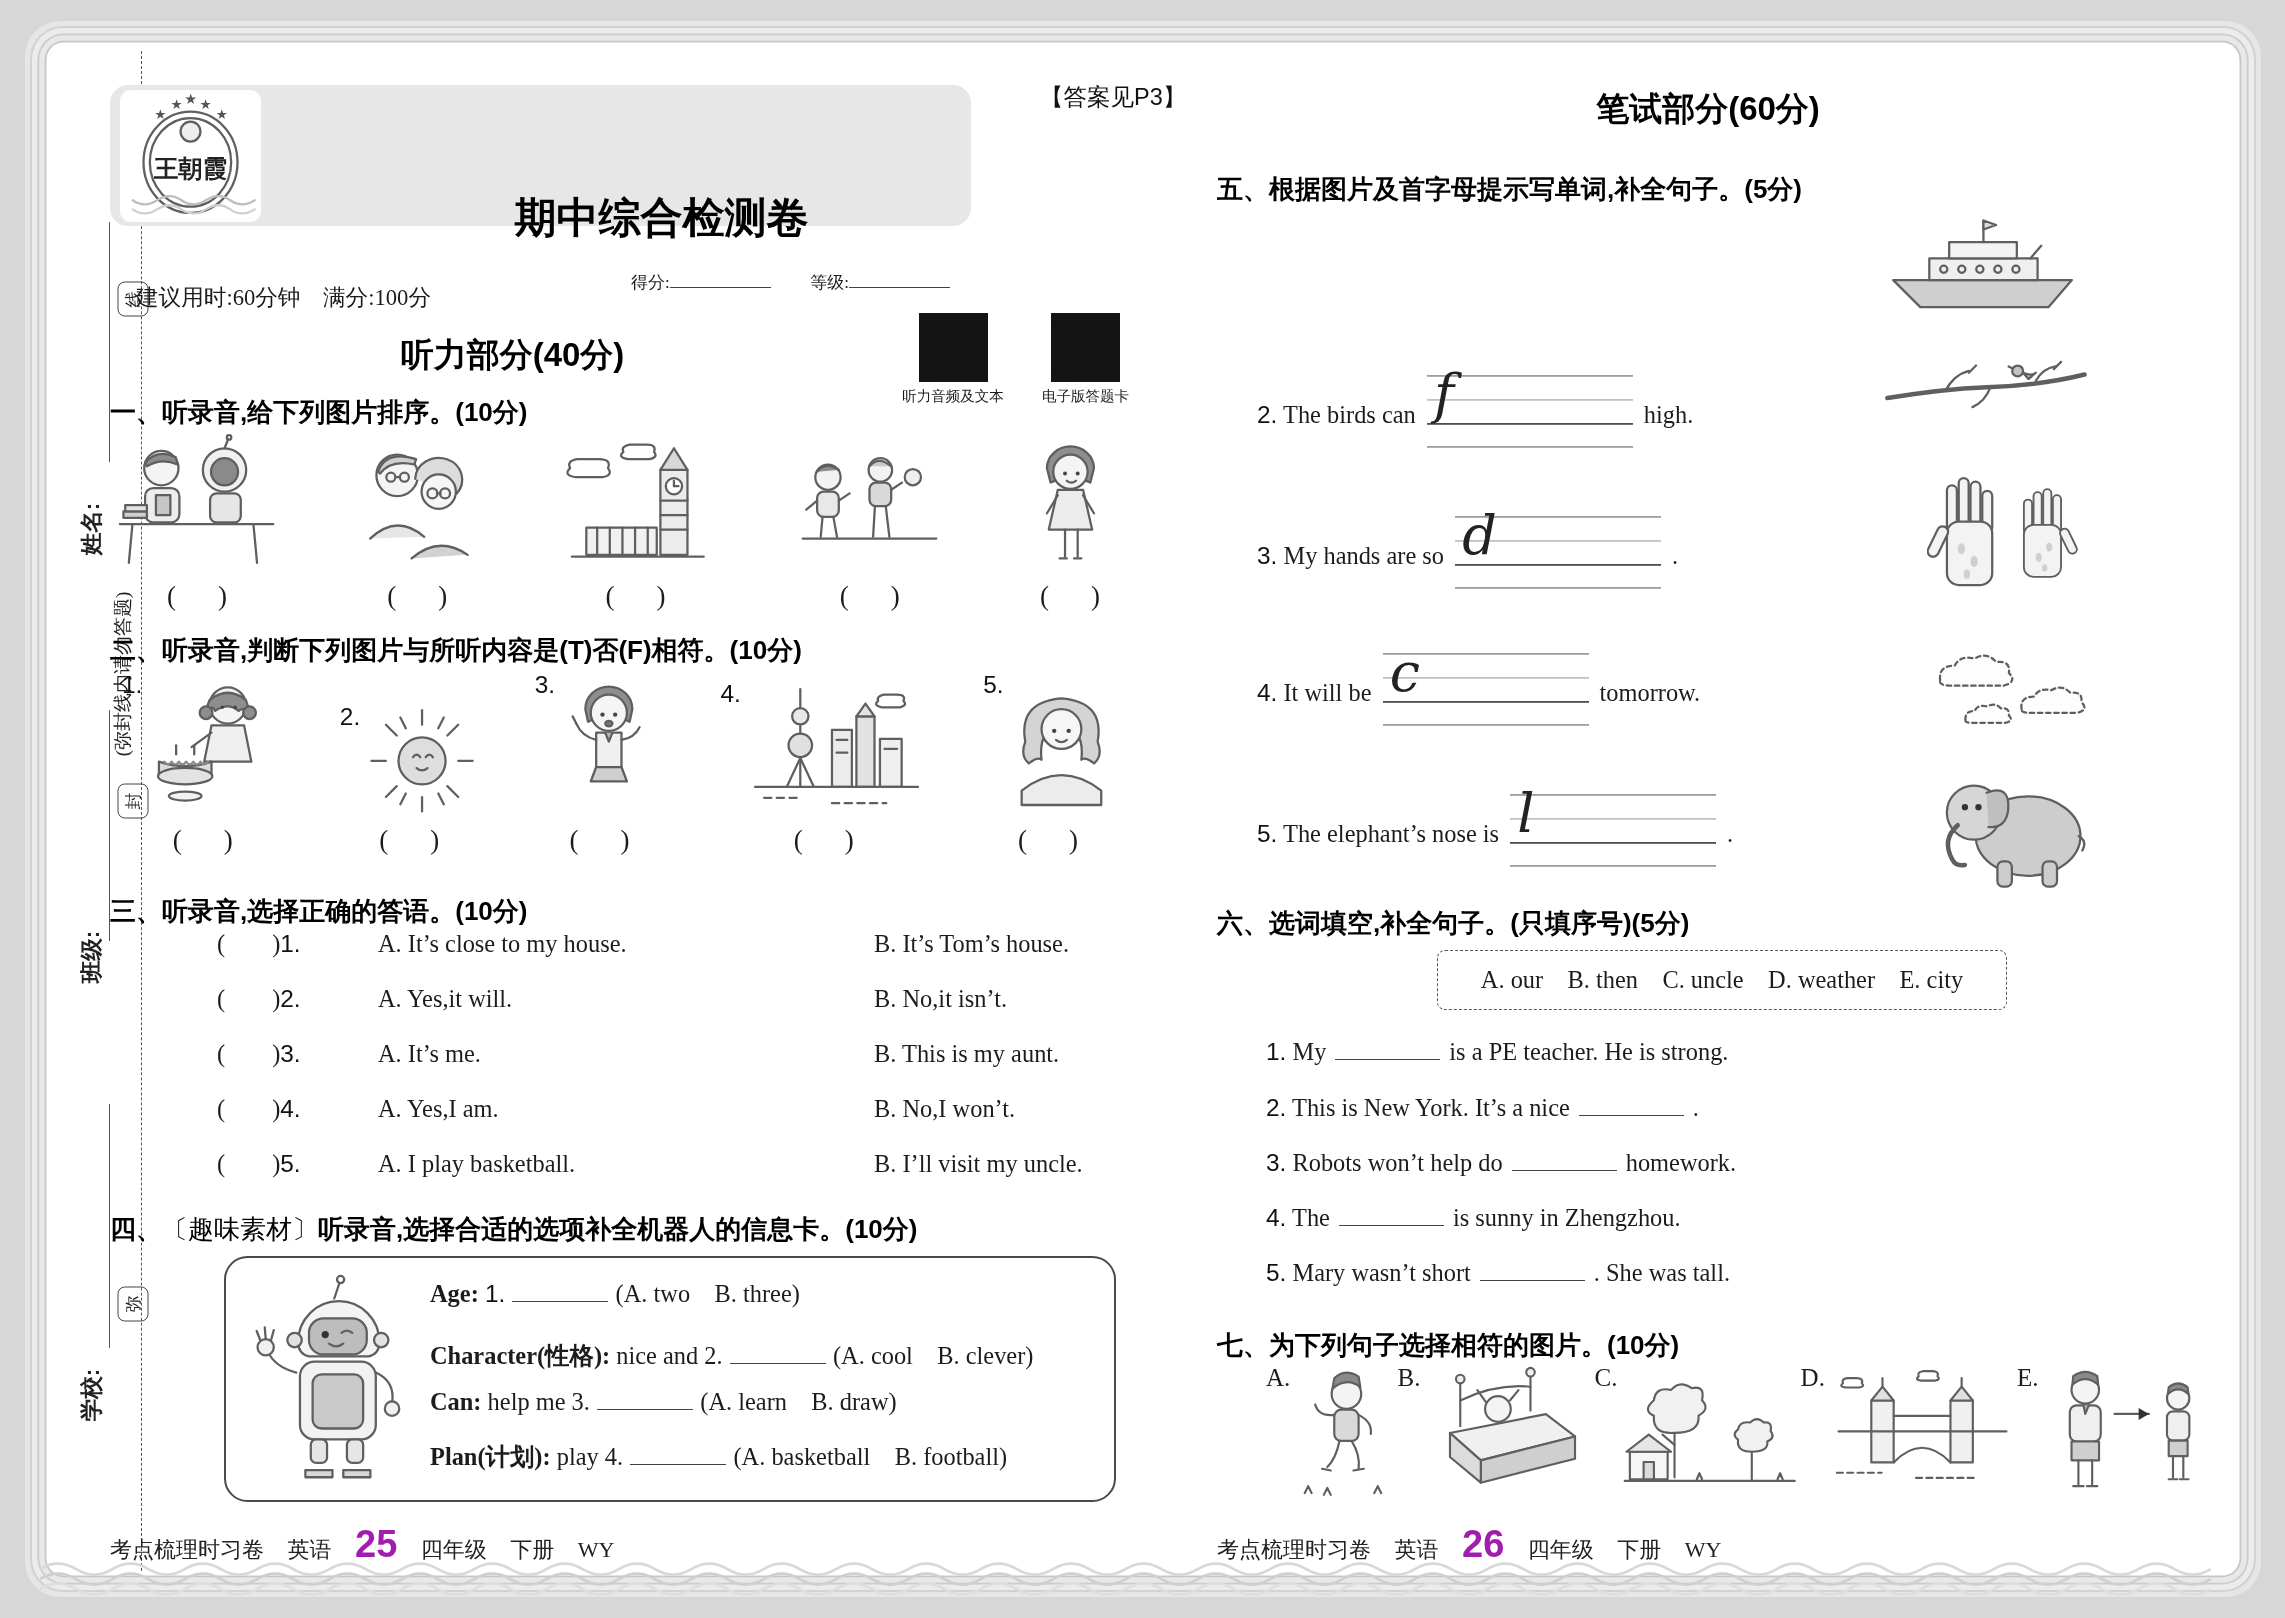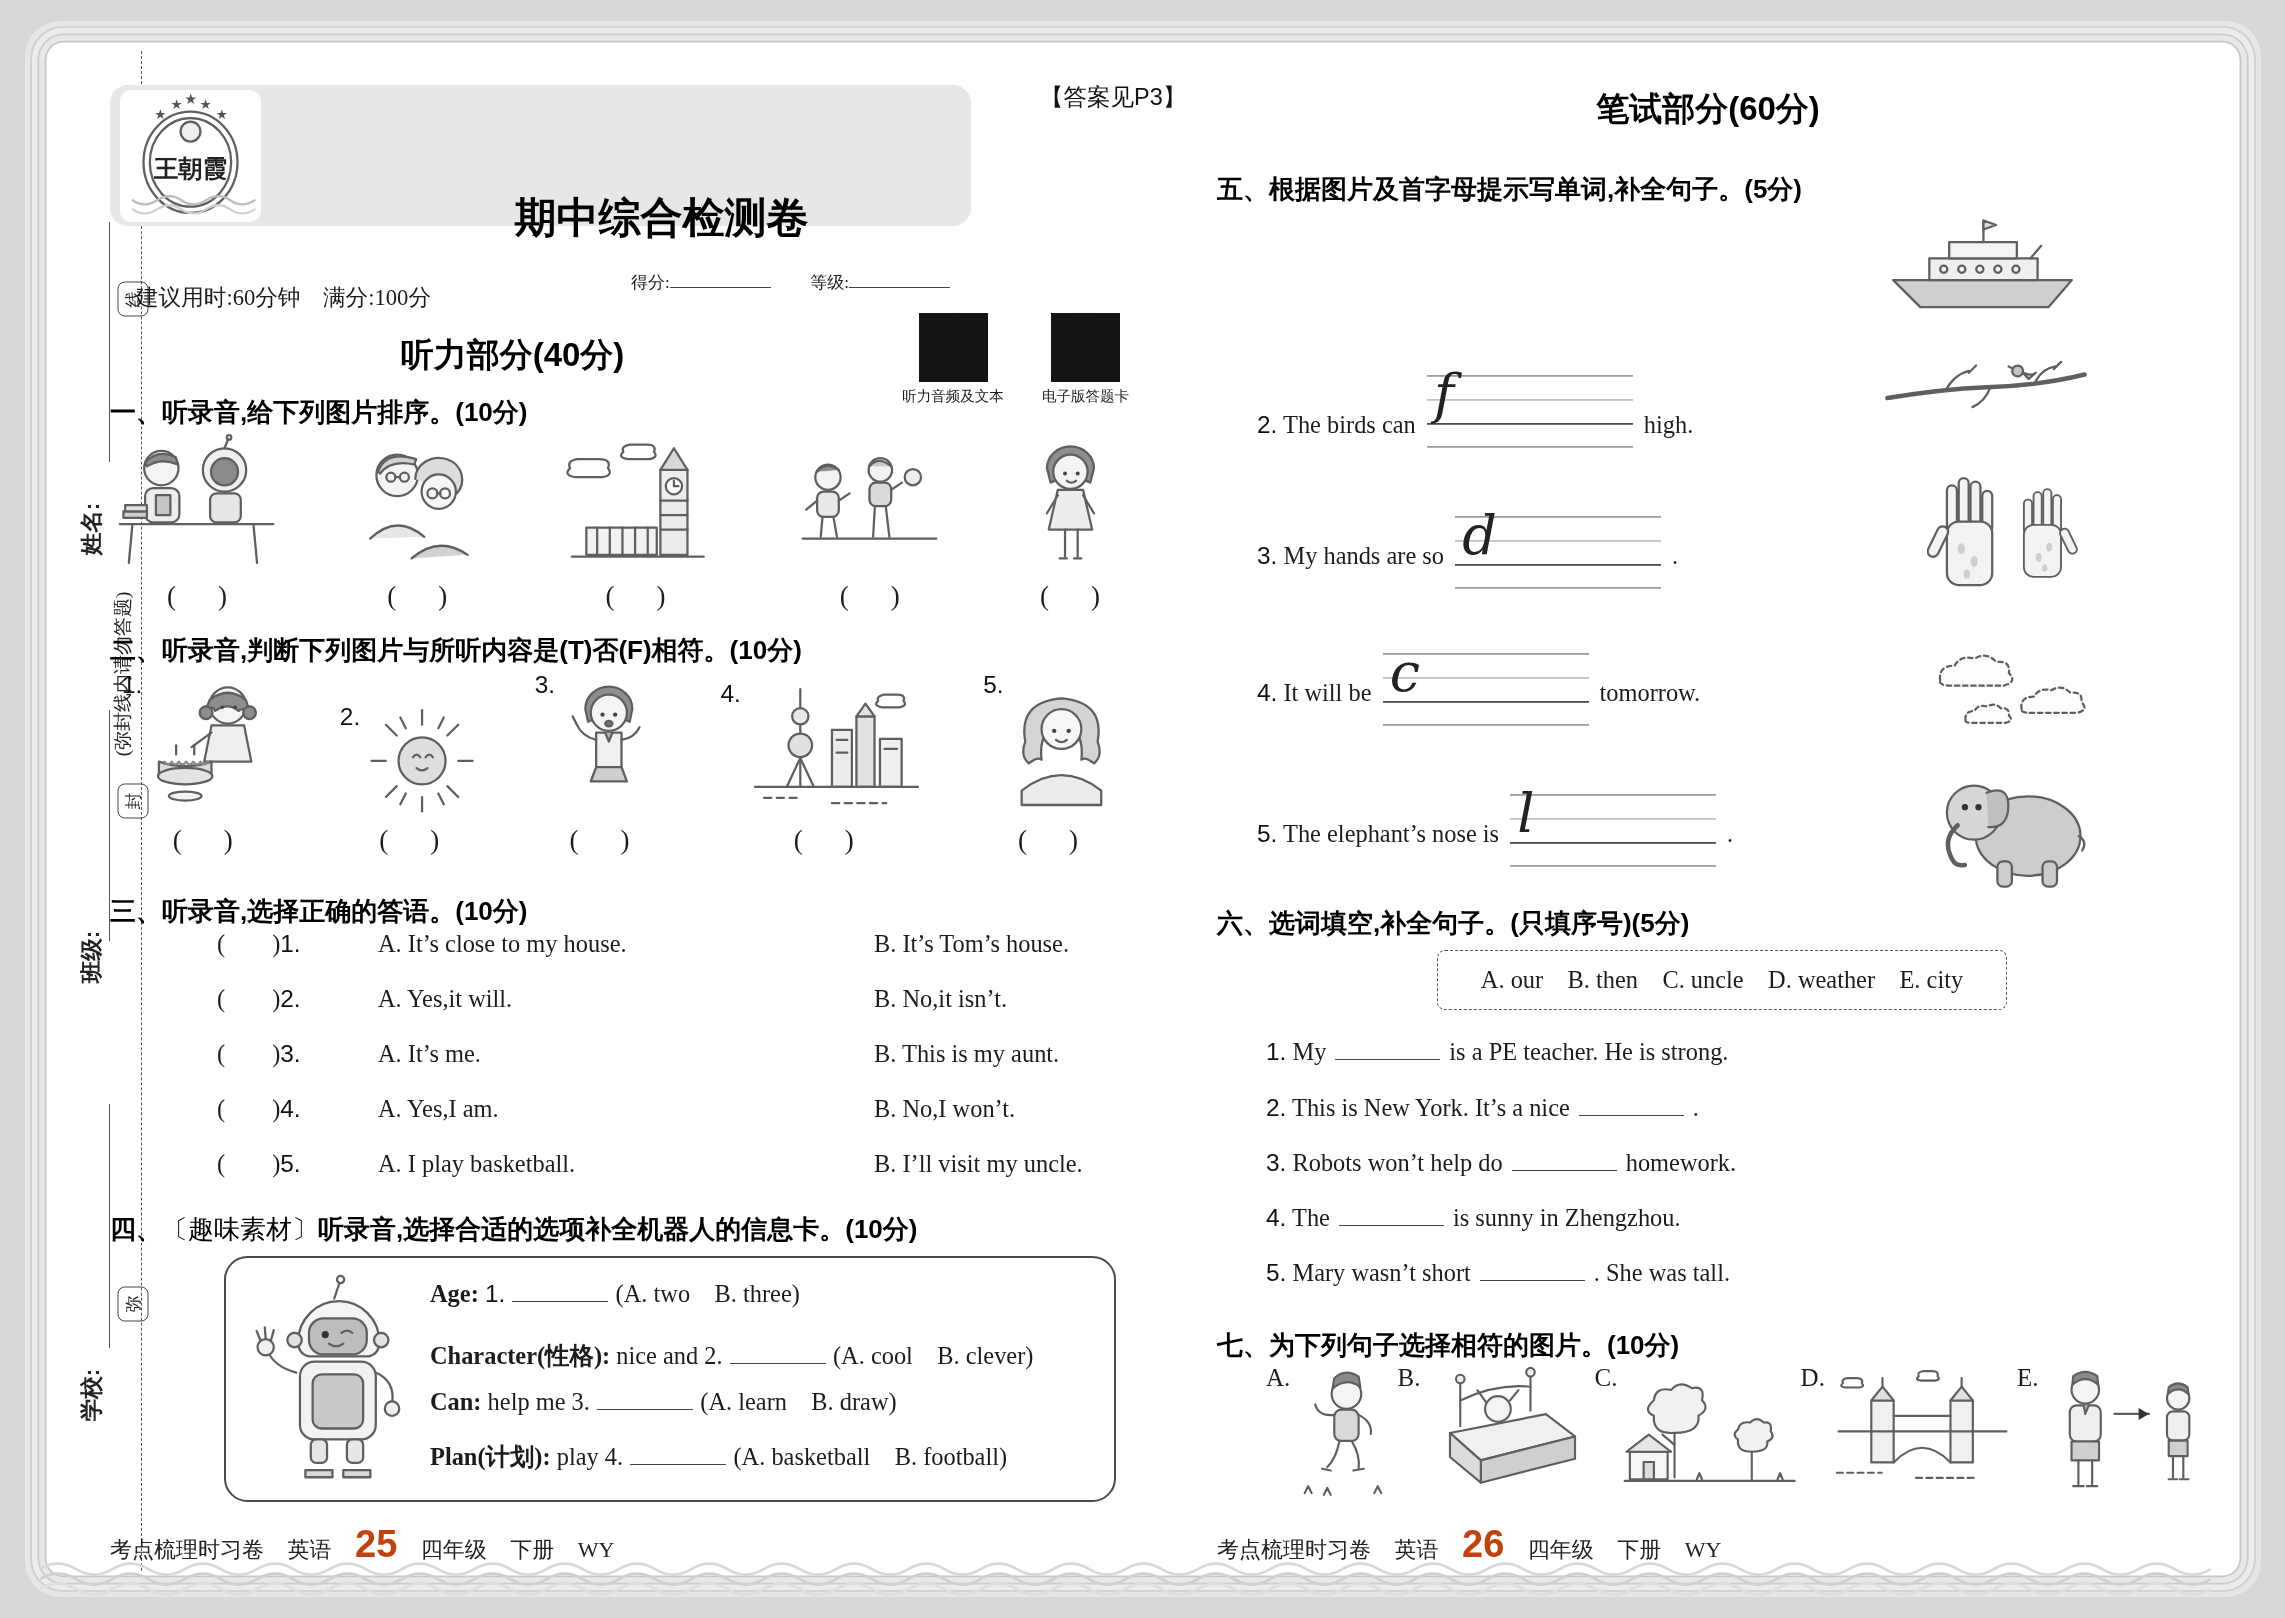--- a/index.html
+++ b/index.html
@@ -40,21 +40,21 @@
   .wl .cur{position:absolute;left:7.2px;top:-7.2px;font-family:"DejaVu Serif",serif;font-style:italic;
            font-size:54px;line-height:1;color:#222;}
   .s5item{position:absolute;display:flex;align-items:flex-start;gap:11px;font-size:24.4px;white-space:nowrap;}
   .s5item .txt{padding-top:26px;}
   .s6item{position:absolute;font-size:24.4px;white-space:nowrap;}
   .s6item .fill{width:105px;margin:0 9px;}
   .bank{position:absolute;left:1437px;top:950px;width:568px;height:58px;border:1.8px dashed #555;
         border-radius:8.1px;display:flex;align-items:center;justify-content:center;font-size:24.4px;}
   .footer{position:absolute;display:flex;align-items:baseline;justify-content:flex-start;gap:23.5px;
           font-size:22px;color:#222;}
-  .footer .pg{font-family:"Liberation Sans",sans-serif;font-weight:bold;font-size:38px;color:#c2410c;}
+  .footer .pg{font-family:"Liberation Sans",sans-serif;font-weight:bold;font-size:38px;color:#a21caf;}
   .vwrap{position:absolute;width:0;height:0;}
   .vwrap>span{position:absolute;display:block;transform:translate(-50%,-50%) rotate(-90deg);
               white-space:nowrap;font-family:"Liberation Sans",sans-serif;font-weight:bold;
               font-size:22.6px;color:#222;}
   .vwrap>span.note{font-family:"Liberation Serif",serif;font-weight:normal;font-size:19px;}
   .sealbox{position:absolute;width:0;height:0;}
   .sealbox>span{position:absolute;display:flex;align-items:center;justify-content:center;
                 transform:translate(-50%,-50%) rotate(-90deg);width:33px;height:29px;
                 border:1.8px solid #444;border-radius:7.2px;font-size:17px;
                 font-family:"Liberation Sans",sans-serif;color:#222;}
@@ -487,21 +487,21 @@
       <span>英语</span>
     <span class="pg">25</span>
     <span>四年级</span>
       <span>下册</span>
       <span>WY</span>
   </div>
 
   <div class="part-head" style="left:1217px;top:87px;width:982px;">笔试部分(60分)</div>
   <div class="sec-title" style="left:1217px;top:172px;">五、根据图片及首字母提示写单词,补全句子。(5分)</div>
 
-  <div class="s5item" style="left:1257px;top:375px;align-items:center;">
+  <div class="s5item" style="left:1257px;top:375px;">
     <span class="txt"><span class="num">2.</span> <span>The birds can</span></span>
     <span class="wl">
         <span class="cur">f</span>
       </span>
     <span class="txt">high.</span>
   </div>
   <div class="s5item" style="left:1257px;top:516px;">
     <span class="txt"><span class="num">3.</span> <span>My hands are so</span></span>
     <span class="wl">
         <span class="cur">d</span>

